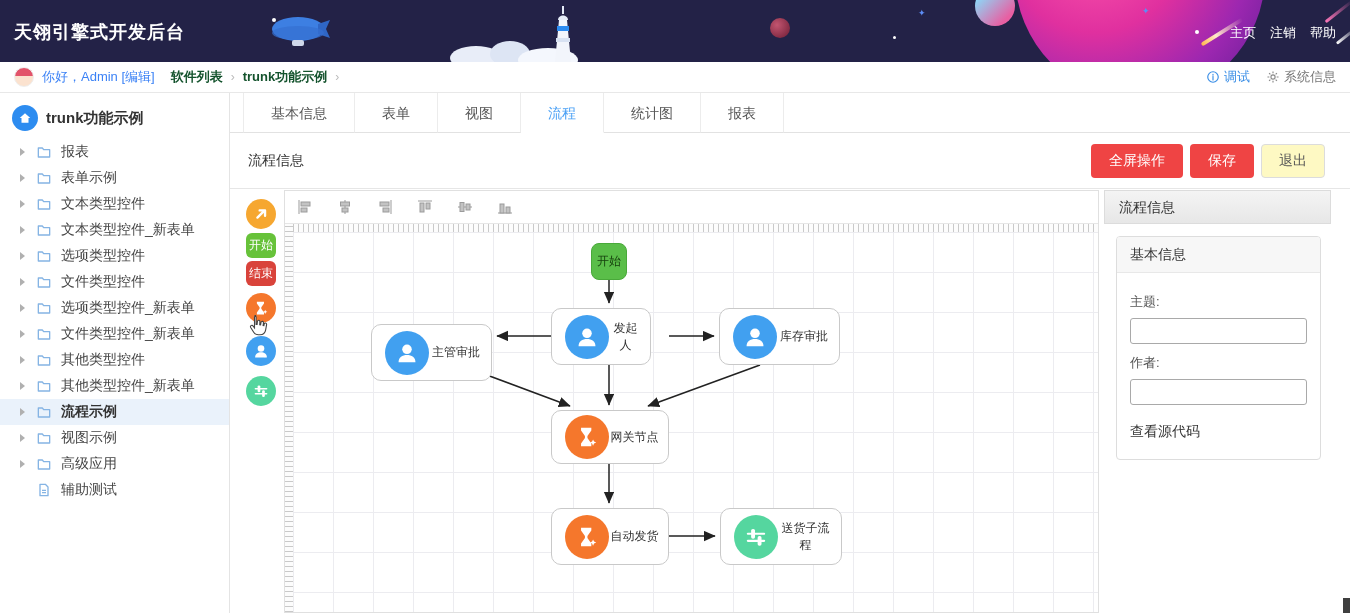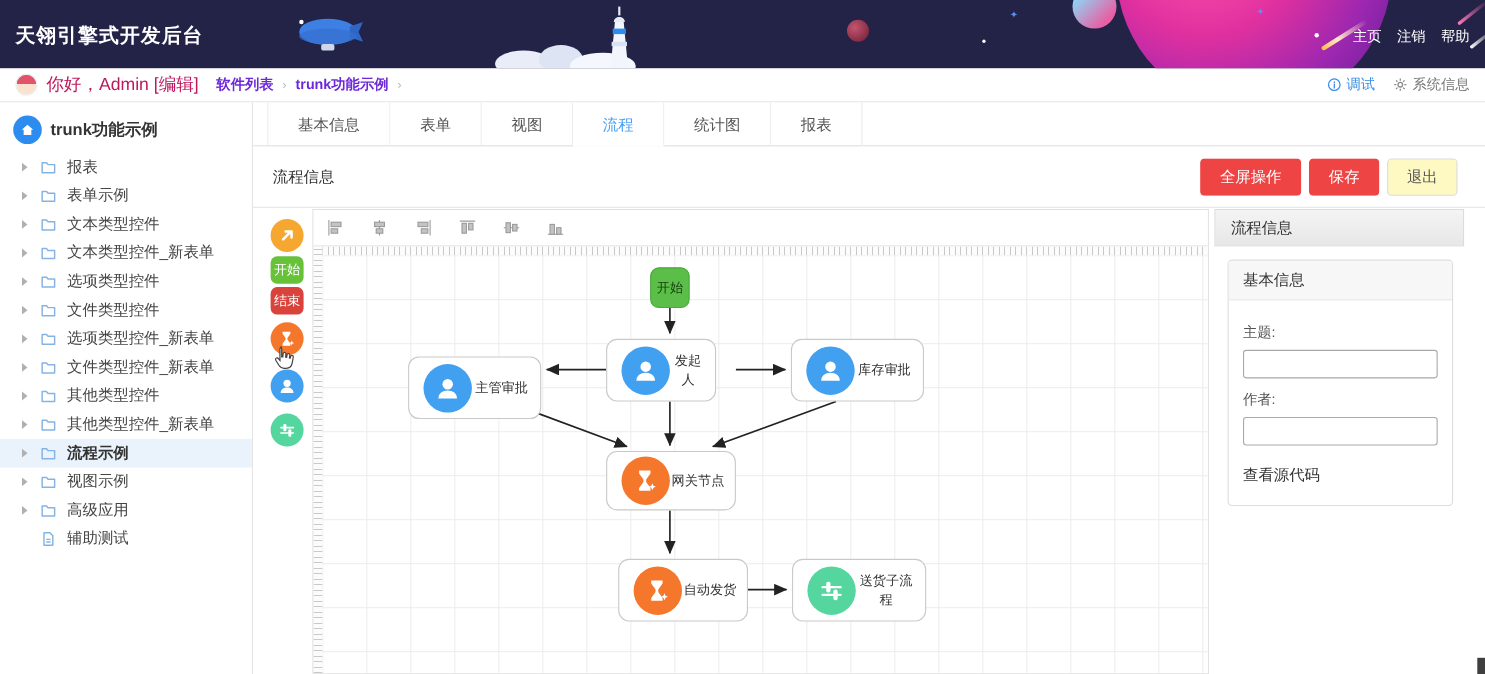--- a/index.html
+++ b/index.html
@@ -28,22 +28,22 @@
     background:linear-gradient(90deg,#ffb74d,#ffe9c9 35%,rgba(255,255,255,0)); }
   .streak1 { left:1322px; top:10px; width:34px; height:3px; border-radius:2px; transform:rotate(-38deg);
     background:linear-gradient(90deg,#ff77b9,rgba(255,255,255,0)); }
   .streak2 { left:1334px; top:34px; width:26px; height:3px; border-radius:2px; transform:rotate(-38deg);
     background:linear-gradient(90deg,#ffffff,rgba(255,255,255,0)); }
 
   
   .user-bar { position:absolute; top:62px; left:0; width:1350px; height:31px; background:#fff; border-bottom:1px solid #e8e8e8;
     display:flex; align-items:center; padding:0 14px; z-index:4; }
   .avatar { width:20px; height:20px; border-radius:50%; background:linear-gradient(#e2536a 46%, #fbe2cf 46%); border:1px solid #eee; margin-right:8px; }
-  .greeting { color:#be185d; font-size:16px; margin-right:16px; }
-  .crumb { font-weight:bold; color:#6d28d9; font-size:13px; cursor:pointer; }
+  .greeting { color:#3b82f6; font-size:13px; margin-right:16px; }
+  .crumb { font-weight:bold; color:#14532d; font-size:13px; cursor:pointer; }
   .crumb-sep { color:#bbb; margin:0 8px; font-size:12px; }
   .user-bar-right { margin-left:auto; display:flex; align-items:center; gap:16px; font-size:13px; }
   .debug-link { color:#3a8ee6; display:flex; align-items:center; gap:4px; cursor:pointer; }
   .sysinfo-link { color:#777; display:flex; align-items:center; gap:4px; cursor:pointer; }
   .mini-ic { width:14px; height:14px; display:inline-block; }
   .mini-ic svg { width:100%; height:100%; display:block; }
 
   
   .sidebar { position:absolute; top:93px; left:0; width:230px; bottom:0; background:#fff; border-right:1px solid #e4e4e4; overflow:hidden; }
   .side-root { display:flex; align-items:center; padding:12px 0 8px 12px; cursor:pointer; }
@@ -478,21 +478,21 @@
           </div>
           <div class="node" style="left: 266px; top: 219px; width: 118px; height: 54px;">
             <span class="node-icon" style="background: rgb(245, 119, 44);">
               <svg viewBox="0 0 24 24">
                 <path d="M6.5 3.5h9.5v2.4L12.4 11v2l3.6 5.1v2.4H6.5v-2.4L10.1 13v-2L6.5 5.9z" fill="#fff"></path>
                 <path d="M17.6 14.2l.9 2 2 .9-2 .9-.9 2-.9-2-2-.9 2-.9z" fill="#fff"></path>
               </svg>
             </span>
             <span class="node-label">网关节点</span>
           </div>
-          <div class="node" style="left: 277px; top: 317px; width: 118px; height: 57px;">
+          <div class="node" style="left: 266px; top: 317px; width: 118px; height: 57px;">
             <span class="node-icon" style="background: rgb(245, 119, 44);">
               <svg viewBox="0 0 24 24">
                 <path d="M6.5 3.5h9.5v2.4L12.4 11v2l3.6 5.1v2.4H6.5v-2.4L10.1 13v-2L6.5 5.9z" fill="#fff"></path>
                 <path d="M17.6 14.2l.9 2 2 .9-2 .9-.9 2-.9-2-2-.9 2-.9z" fill="#fff"></path>
               </svg>
             </span>
             <span class="node-label">自动发货</span>
           </div>
           <div class="node" style="left: 435px; top: 317px; width: 122px; height: 57px;">
             <span class="node-icon" style="background: rgb(85, 214, 159);">

